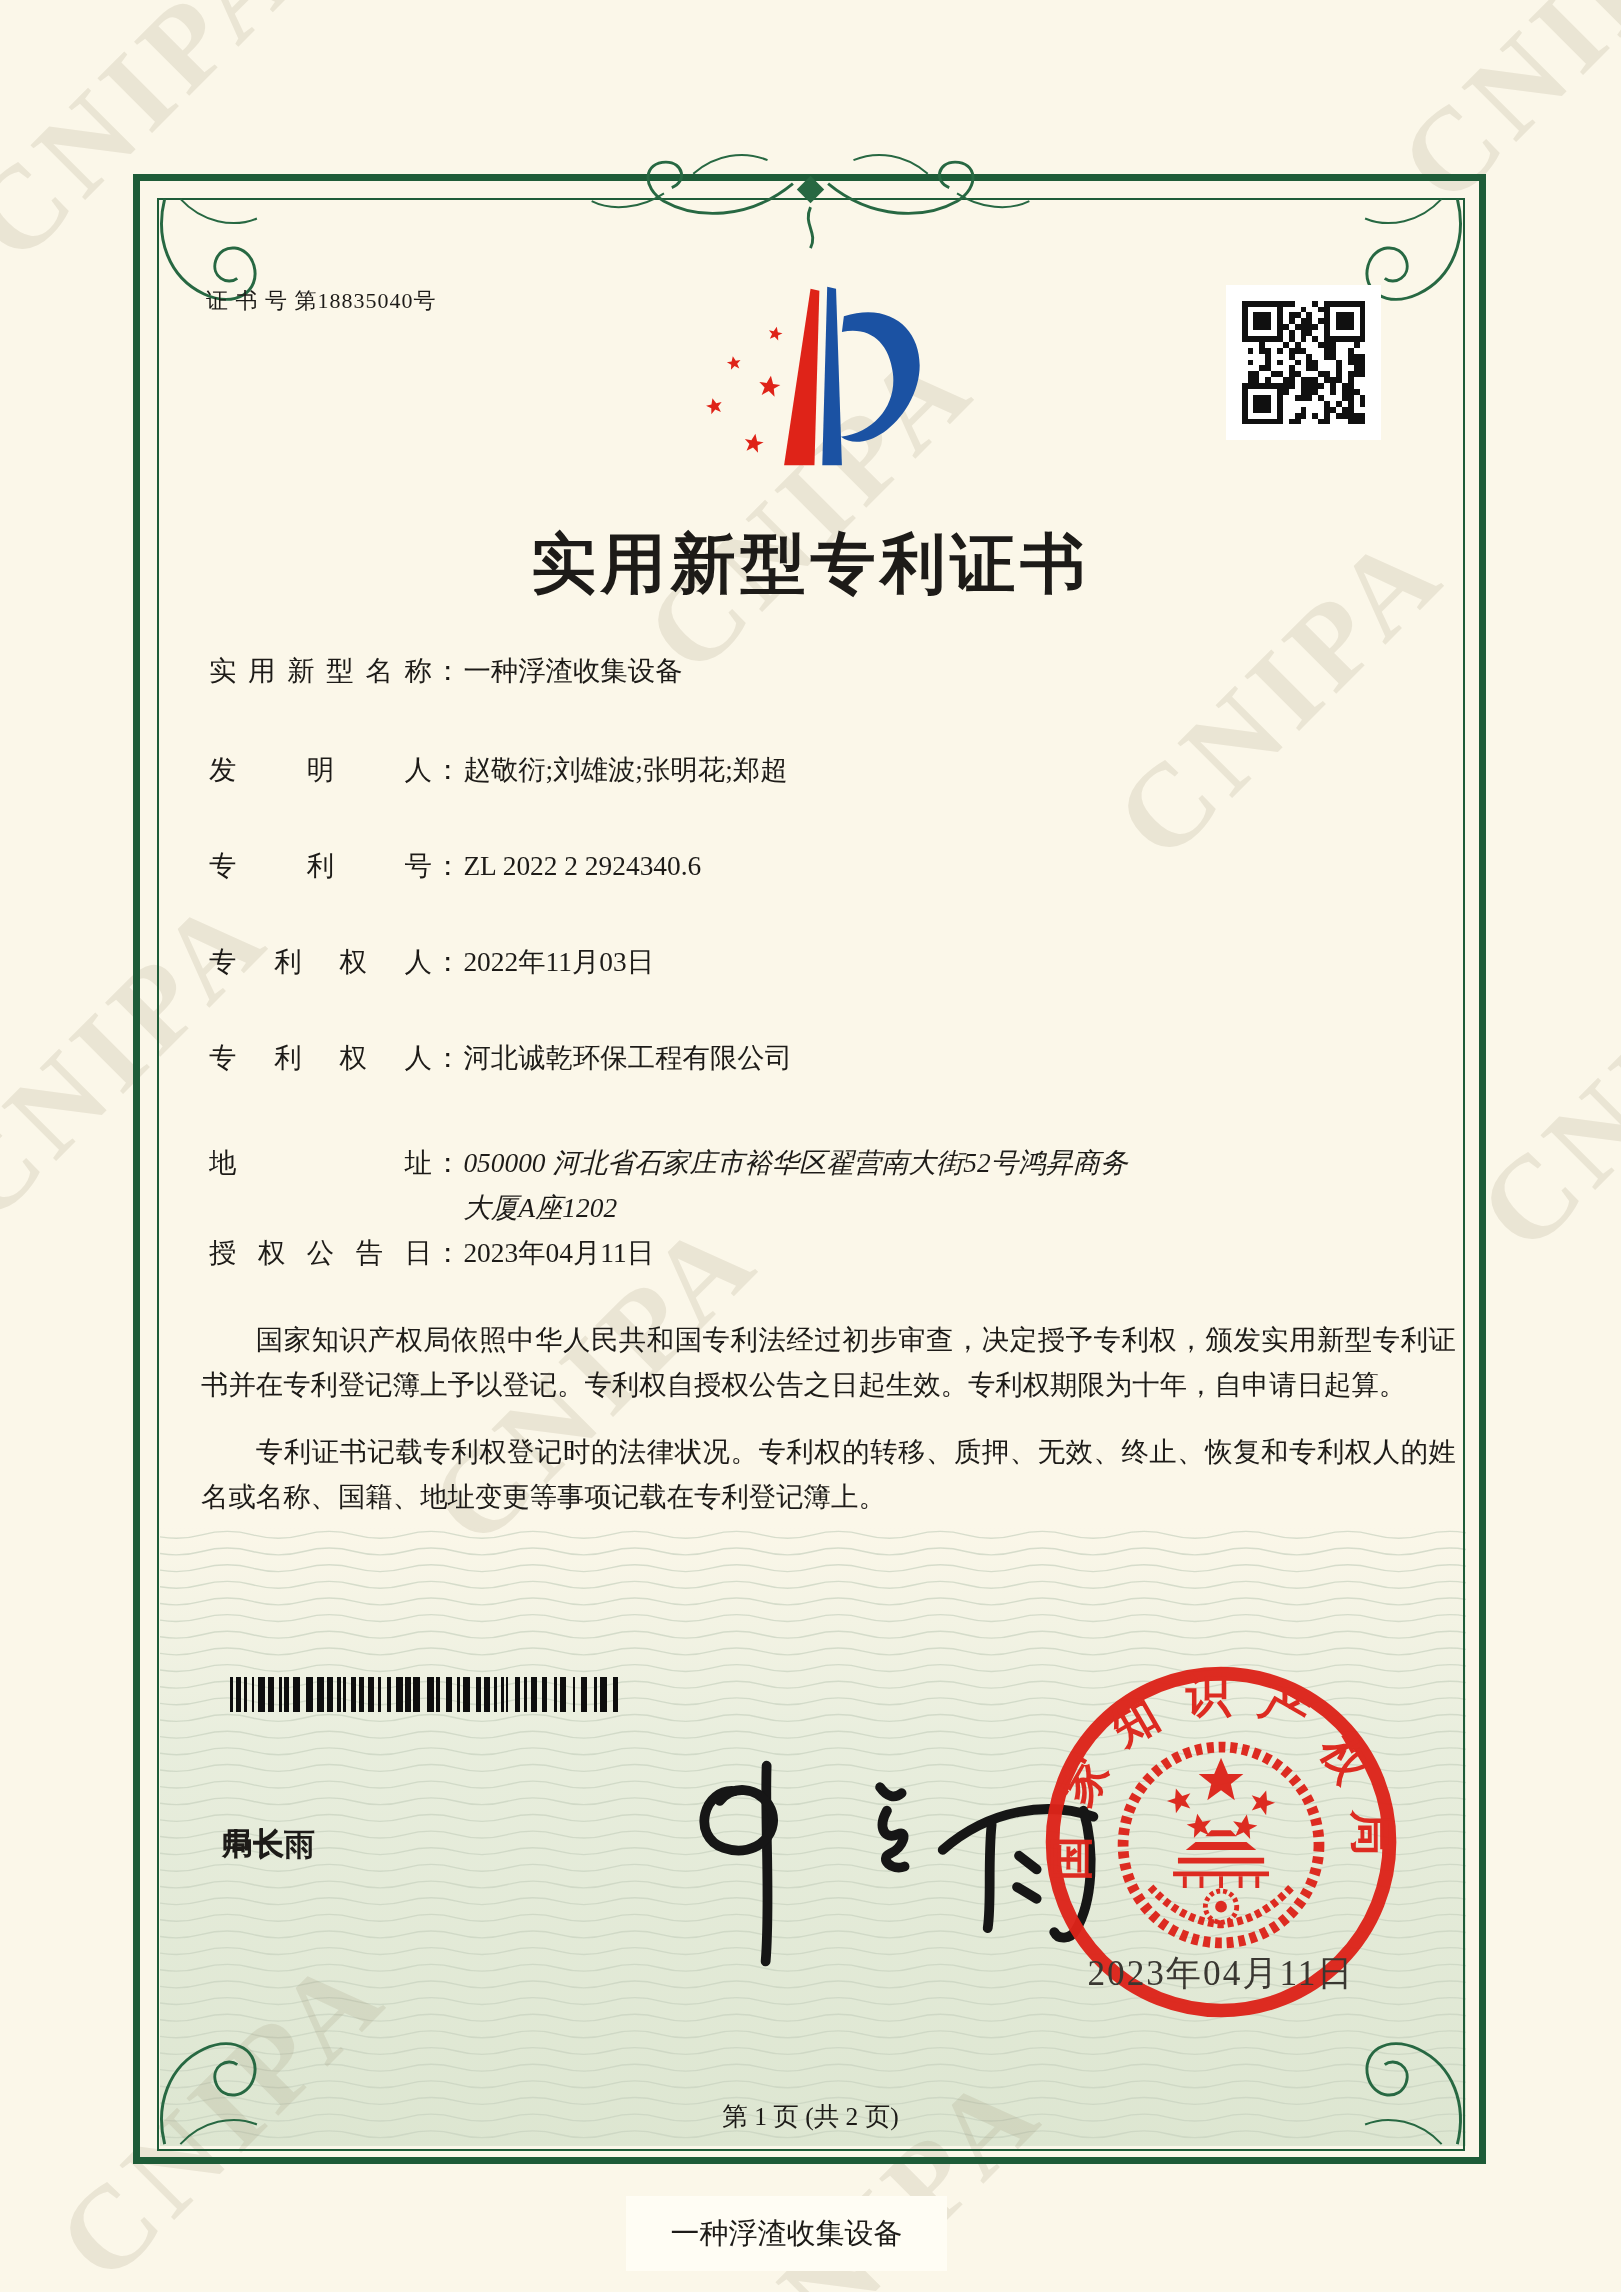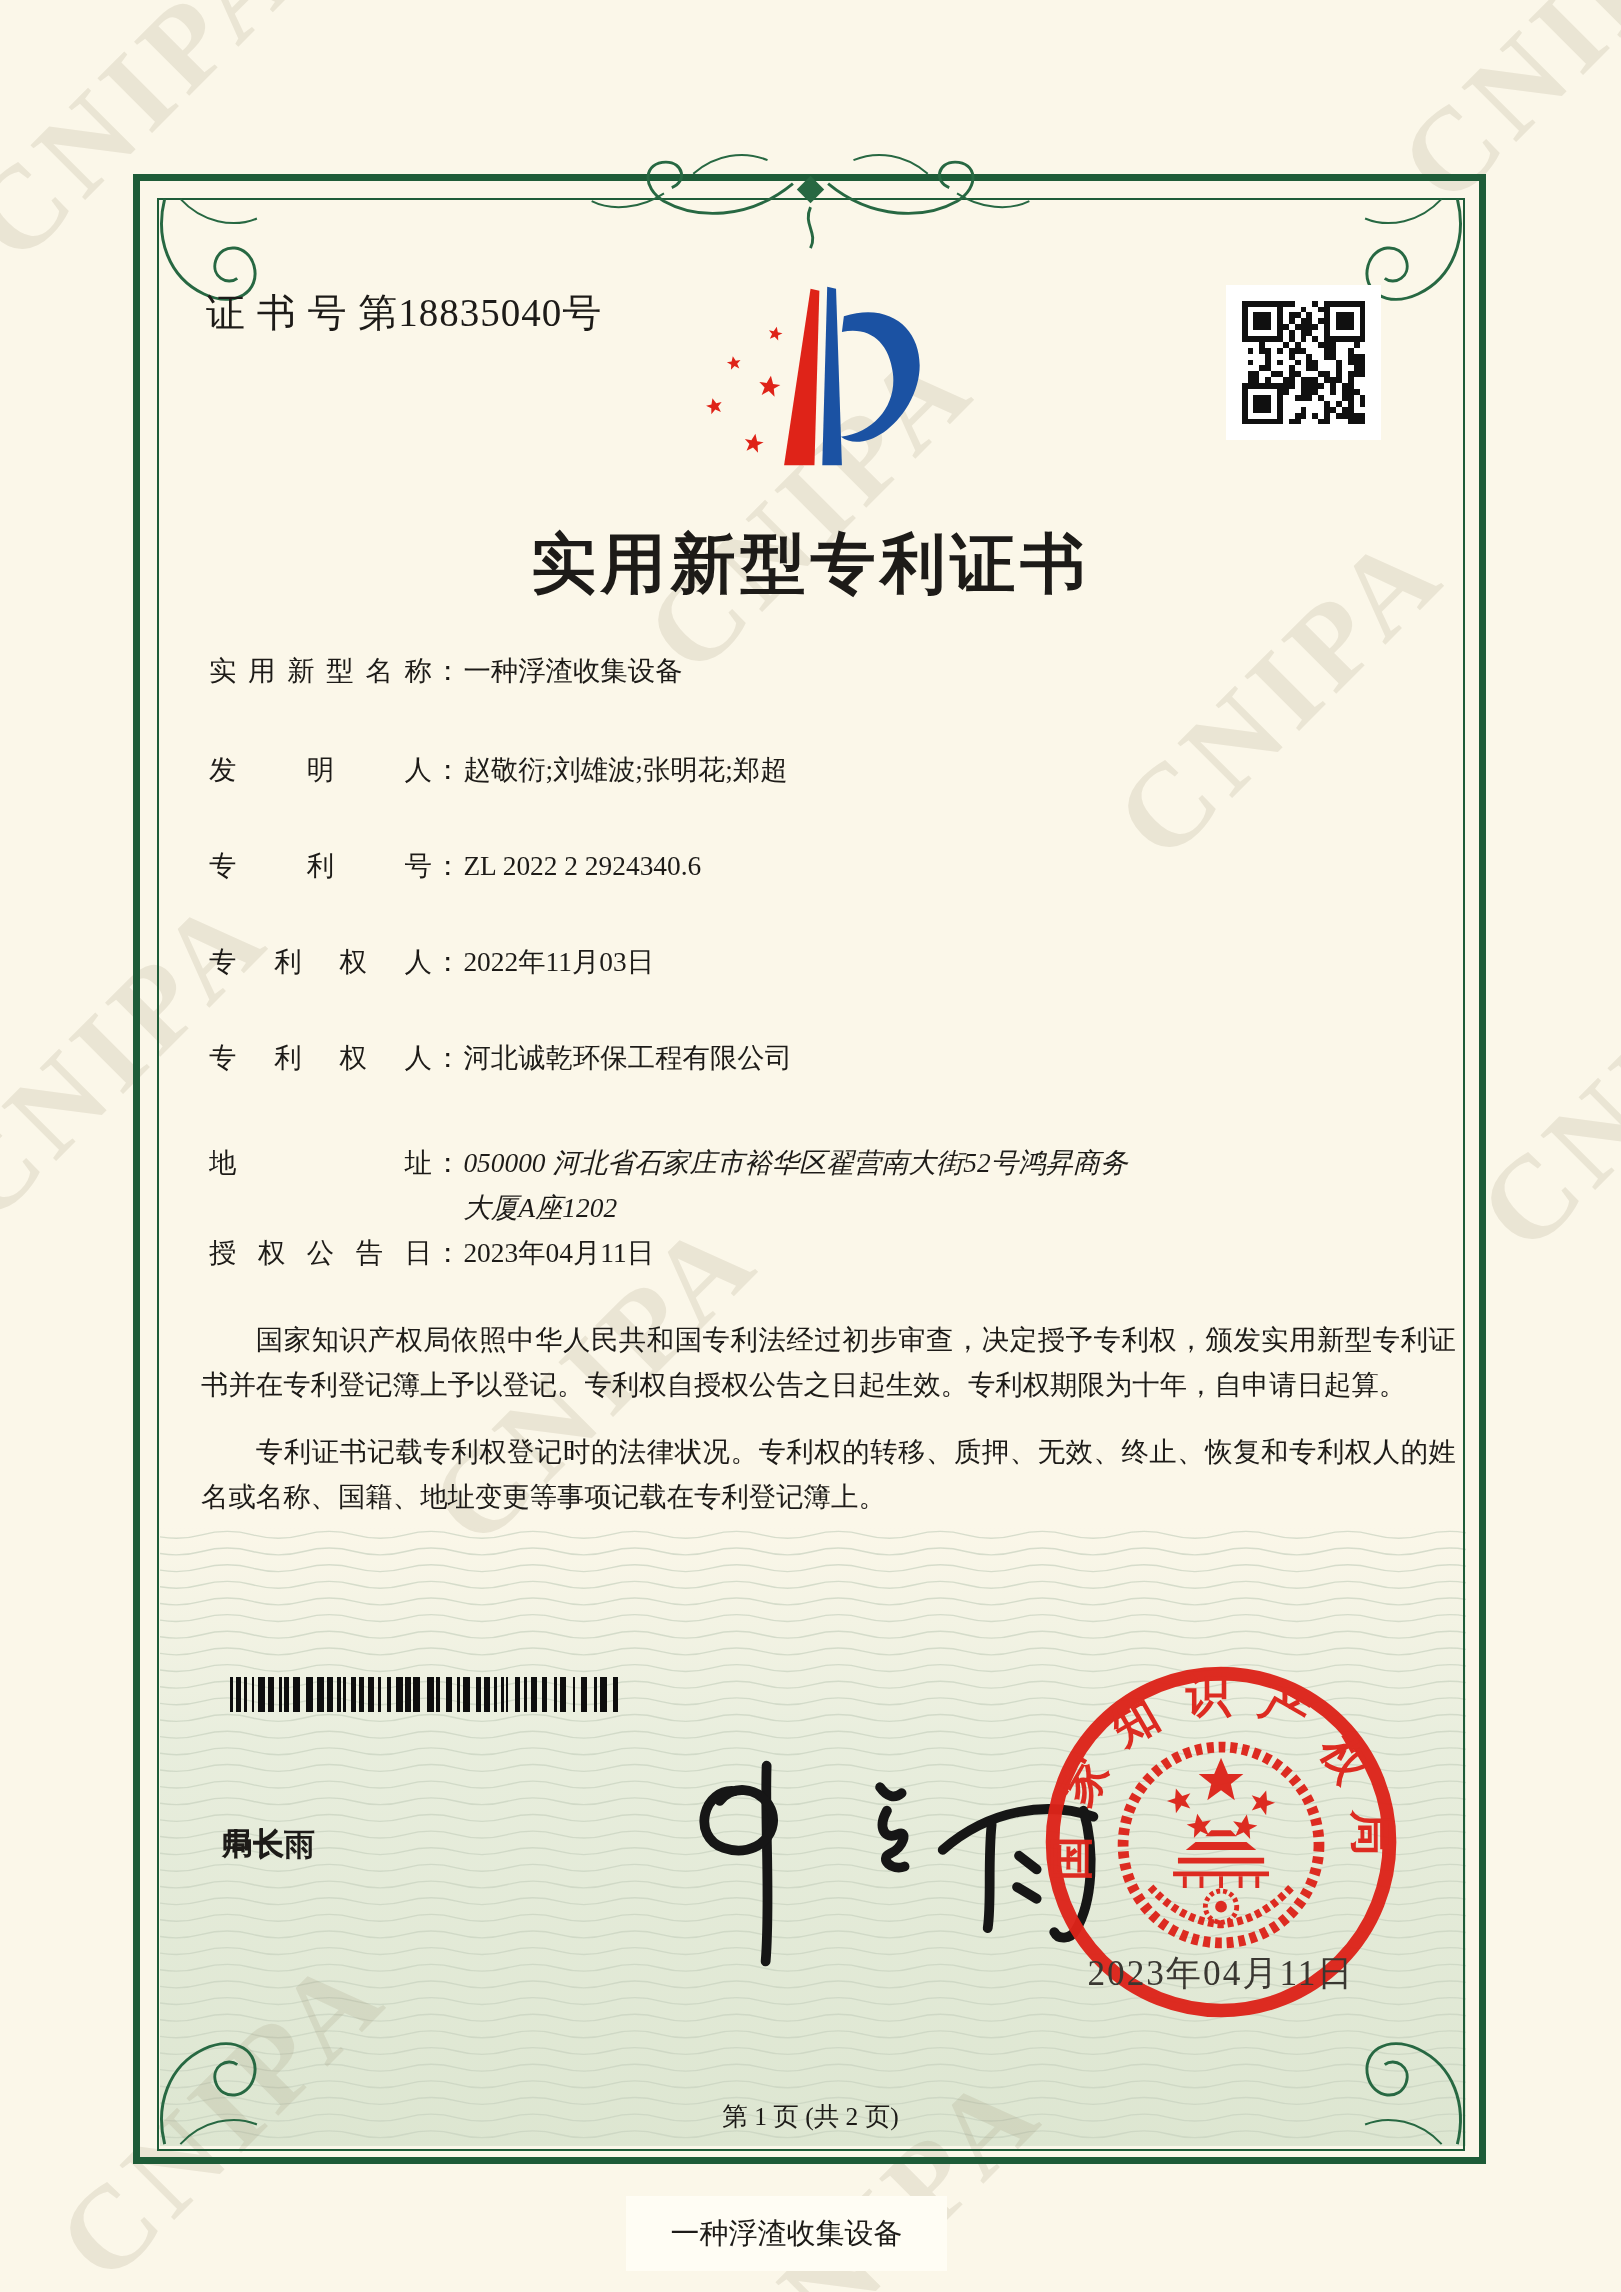--- a/index.html
+++ b/index.html
@@ -17,21 +17,21 @@
   
   .frame-outer{position:absolute;left:133px;top:174px;width:1339px;height:1976px;border:7.8px solid #1e5c38;z-index:2;}
   .frame-inner{position:absolute;left:157px;top:198px;width:1304px;height:1949px;border:2px solid #1e5c38;z-index:2;}
   .ornament{position:absolute;z-index:2;}
   .ornament path{fill:none;stroke:#276842;}
   .corner{position:absolute;width:157px;height:157px;z-index:2;}
   .corner path{fill:none;stroke:#276842;}
   .corner.tl{transform:scaleY(-1);}
   .corner.tr{transform:scale(-1,-1);}
   .corner.br{transform:scaleX(-1);}
-  .cert-no{position:absolute;left:206px;top:286px;font-size:39px;letter-spacing:1px;z-index:3;}
+  .cert-no{position:absolute;left:206px;top:286px;font-size:22px;letter-spacing:1px;z-index:3;}
   .logo{position:absolute;left:689px;top:277px;z-index:3;}
   .qr-box{position:absolute;left:1226px;top:285px;width:155px;height:155px;background:#ffffff;z-index:3;}
   #qr-grid{position:absolute;left:15.7px;top:15.7px;display:grid;grid-template-columns:repeat(21,5.9px);}
   .qm{width:5.9px;height:5.9px;}
   .qm.on{background:#101010;}
   .title{position:absolute;left:0;top:508px;width:100%;text-align:center;font-size:65px;font-weight:bold;
      letter-spacing:4.9px;z-index:3;margin-top:12px;}
   .row{position:absolute;left:209px;width:1279px;font-size:27.4px;line-height:39px;z-index:3;}
   .flabel{display:inline-block;width:223px;text-align:justify;text-align-last:justify;vertical-align:top;}
   .fcolon{vertical-align:top;margin:0 2px;}

